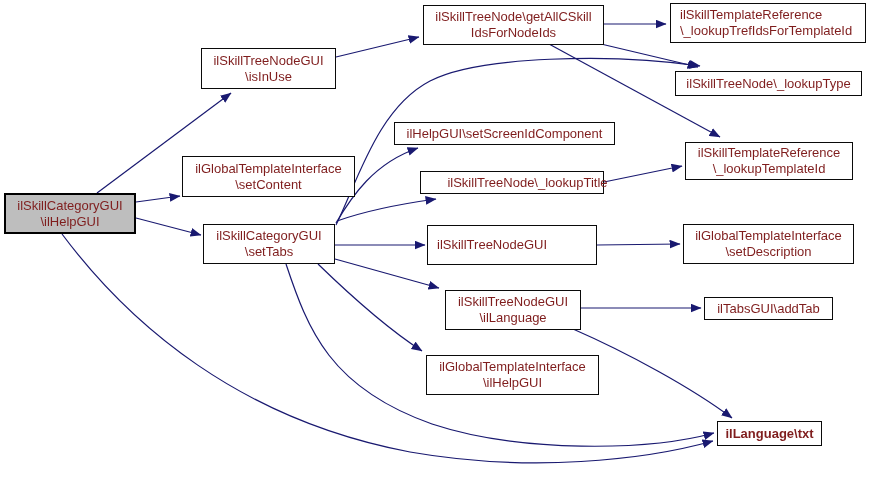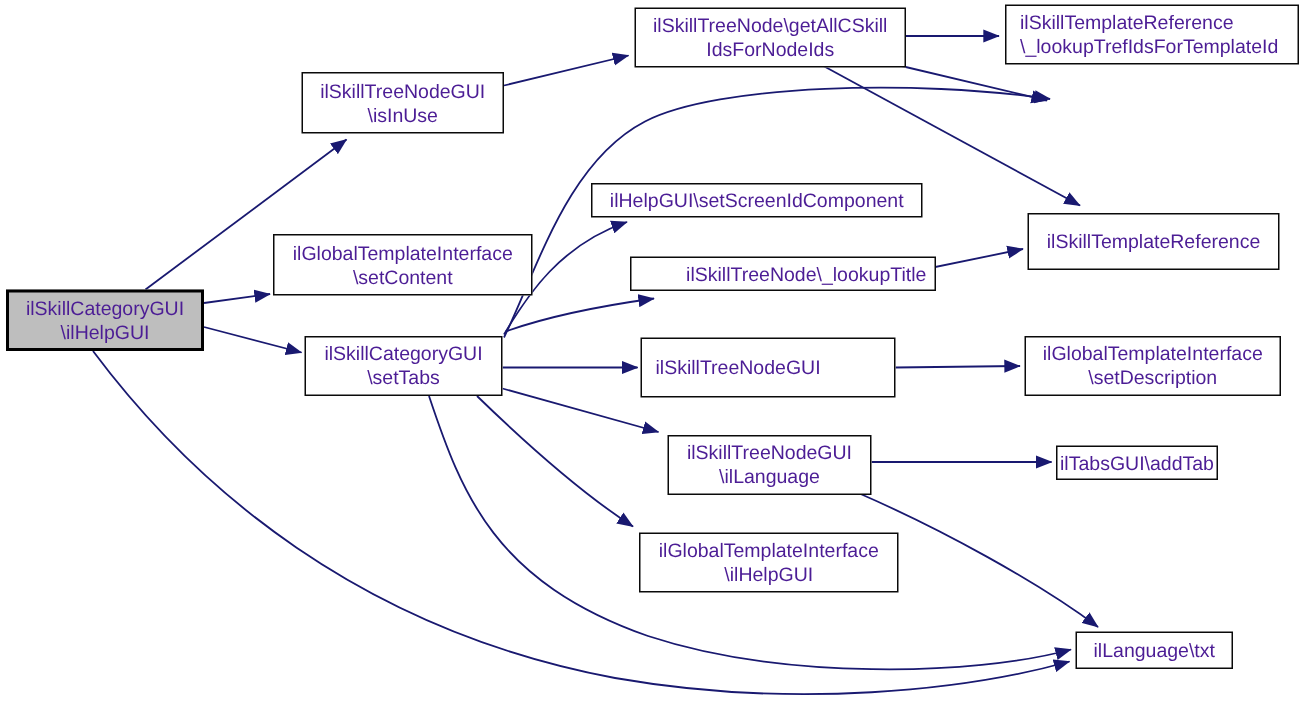--- a/index.html
+++ b/index.html
@@ -5,21 +5,21 @@
   html,body { margin:0; padding:0; background:#ffffff; }
   .canvas {
     position:relative; width:872px; height:479px; background:#ffffff;
     font-family:"Liberation Sans", sans-serif; overflow:hidden;
   }
   .edges { position:absolute; left:0; top:0; width:872px; height:479px; }
   .node {
     position:absolute; box-sizing:border-box;
     background:#ffffff; border:1px solid #0a0a0a;
     display:flex; flex-direction:column; align-items:center; justify-content:center;
-    font-size:13px; line-height:16px; color:#4c1d95; text-align:center;
+    font-size:13px; line-height:16px; color:#7f1d1d; text-align:center;
     cursor:pointer; z-index:2;
   }
   .node span { display:block; white-space:nowrap; }
   .node.hl { background:#bebebe; border:2px solid #000; }
   .node.align-left { align-items:flex-start; text-align:left; padding-left:9px; }
 </style>
 </head>
 <body>
 
 <div class="canvas">
@@ -76,53 +76,57 @@
   <div class="node" style="left:423px;top:5px;width:181px;height:40px;">
     <span>ilSkillTreeNode\getAllCSkill</span>
     <span>IdsForNodeIds</span>
   </div>
 
   <div class="node align-left" style="left:670px;top:3px;width:196px;height:40px;">
     <span>ilSkillTemplateReference</span>
     <span>\_lookupTrefIdsForTemplateId</span>
   </div>
 
+  <div class="node" style="left:675px;top:71px;width:187px;height:25px;">
+    <span>ilSkillTreeNode\_lookupType</span>
+  </div>
 
   <div class="node" style="left:394px;top:122px;width:221px;height:23px;">
     <span>ilHelpGUI\setScreenIdComponent</span>
   </div>
 
-  <div class="node" style="left:420px;top:171px;width:204px;height:23px;padding-left:31px;">
+  <div class="node" style="left:420px;top:171px;width:184px;height:23px;padding-left:31px;">
     <span>ilSkillTreeNode\_lookupTitle</span>
   </div>
 
   <div class="node" style="left:685px;top:142px;width:168px;height:38px;">
     <span>ilSkillTemplateReference</span>
+    <span>\_lookupTemplateId</span>
   </div>
 
   <div class="node align-left" style="left:427px;top:225px;width:170px;height:40px;">
     <span>ilSkillTreeNodeGUI</span>
   </div>
 
   <div class="node" style="left:683px;top:224px;width:171px;height:40px;">
     <span>ilGlobalTemplateInterface</span>
     <span>\setDescription</span>
   </div>
 
   <div class="node" style="left:445px;top:290px;width:136px;height:40px;">
     <span>ilSkillTreeNodeGUI</span>
     <span>\ilLanguage</span>
   </div>
 
-  <div class="node" style="left:704px;top:297px;width:108px;height:23px;">
+  <div class="node" style="left:704px;top:297px;width:129px;height:23px;">
     <span>ilTabsGUI\addTab</span>
   </div>
 
   <div class="node" style="left:426px;top:355px;width:173px;height:40px;">
     <span>ilGlobalTemplateInterface</span>
     <span>\ilHelpGUI</span>
   </div>
 
-  <div class="node" style="left:717px;top:421px;width:105px;height:25px;">
+  <div class="node" style="left:717px;top:421px;width:105px;height:25px;font-weight:bold;">
     <span>ilLanguage\txt</span>
   </div>
 
 </div>
 
 </body></html>

